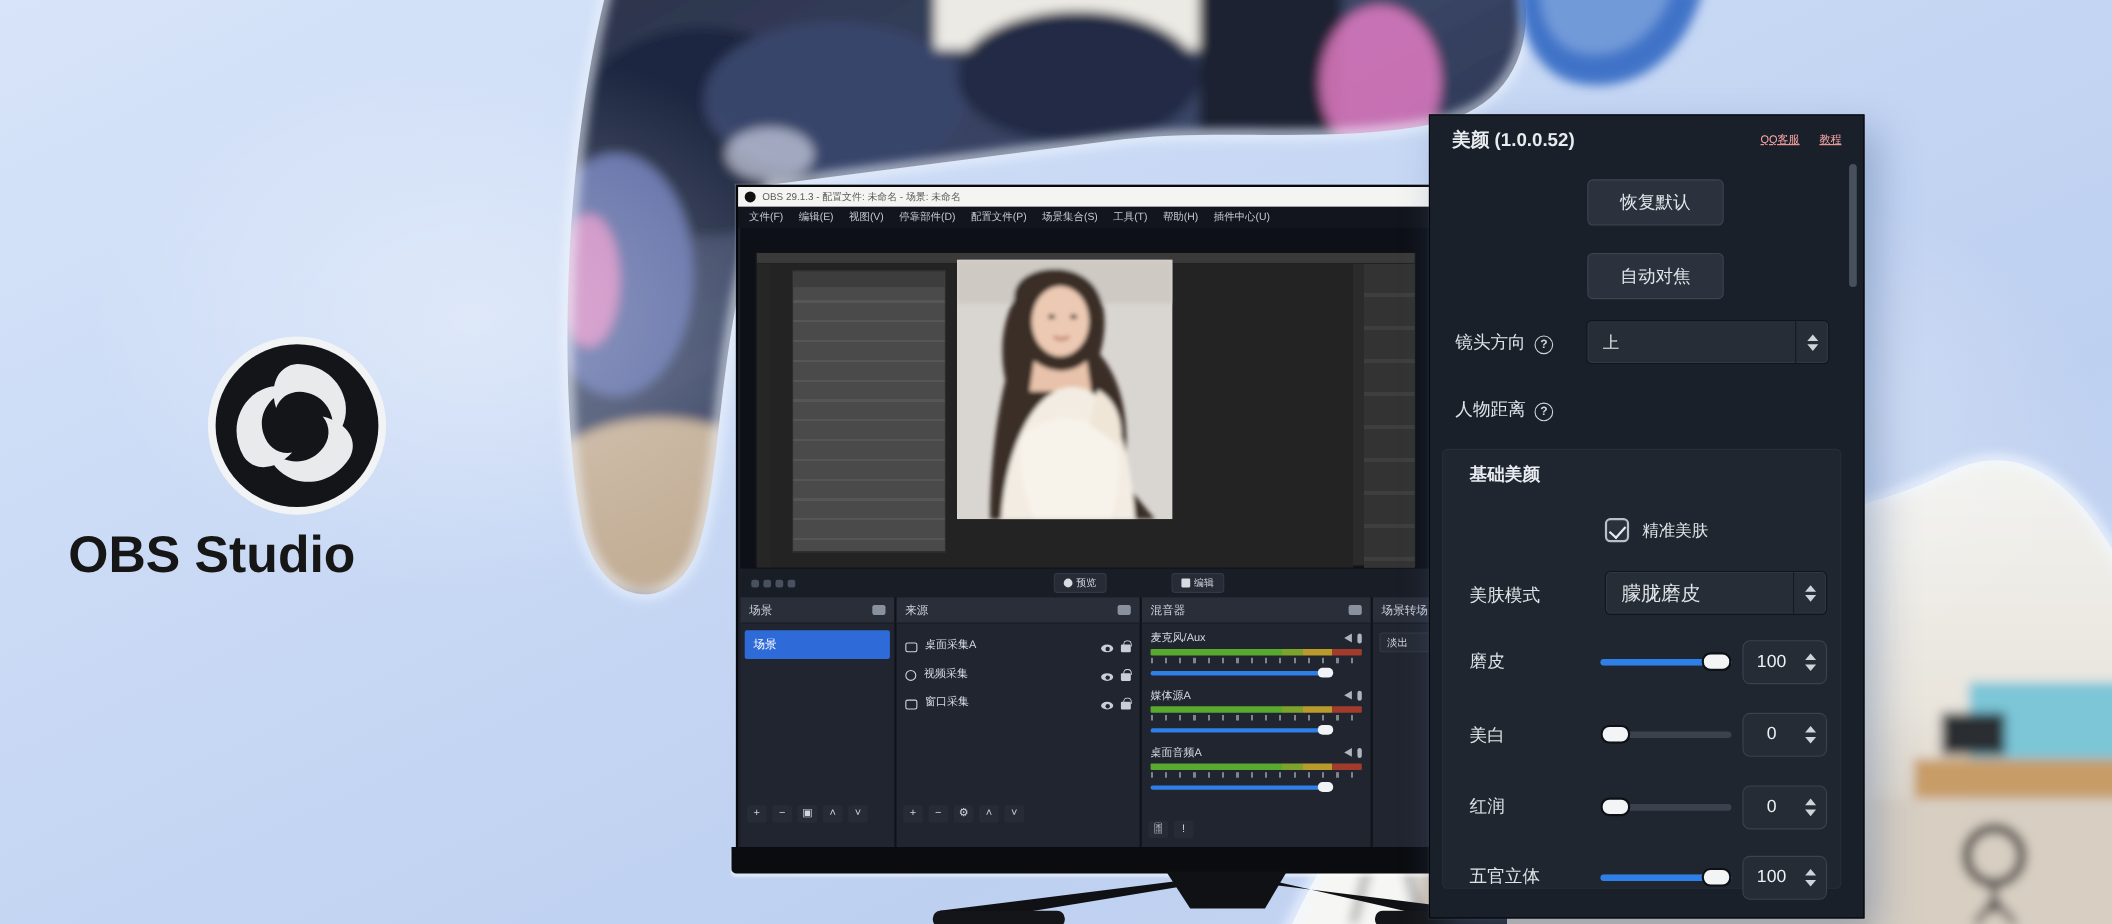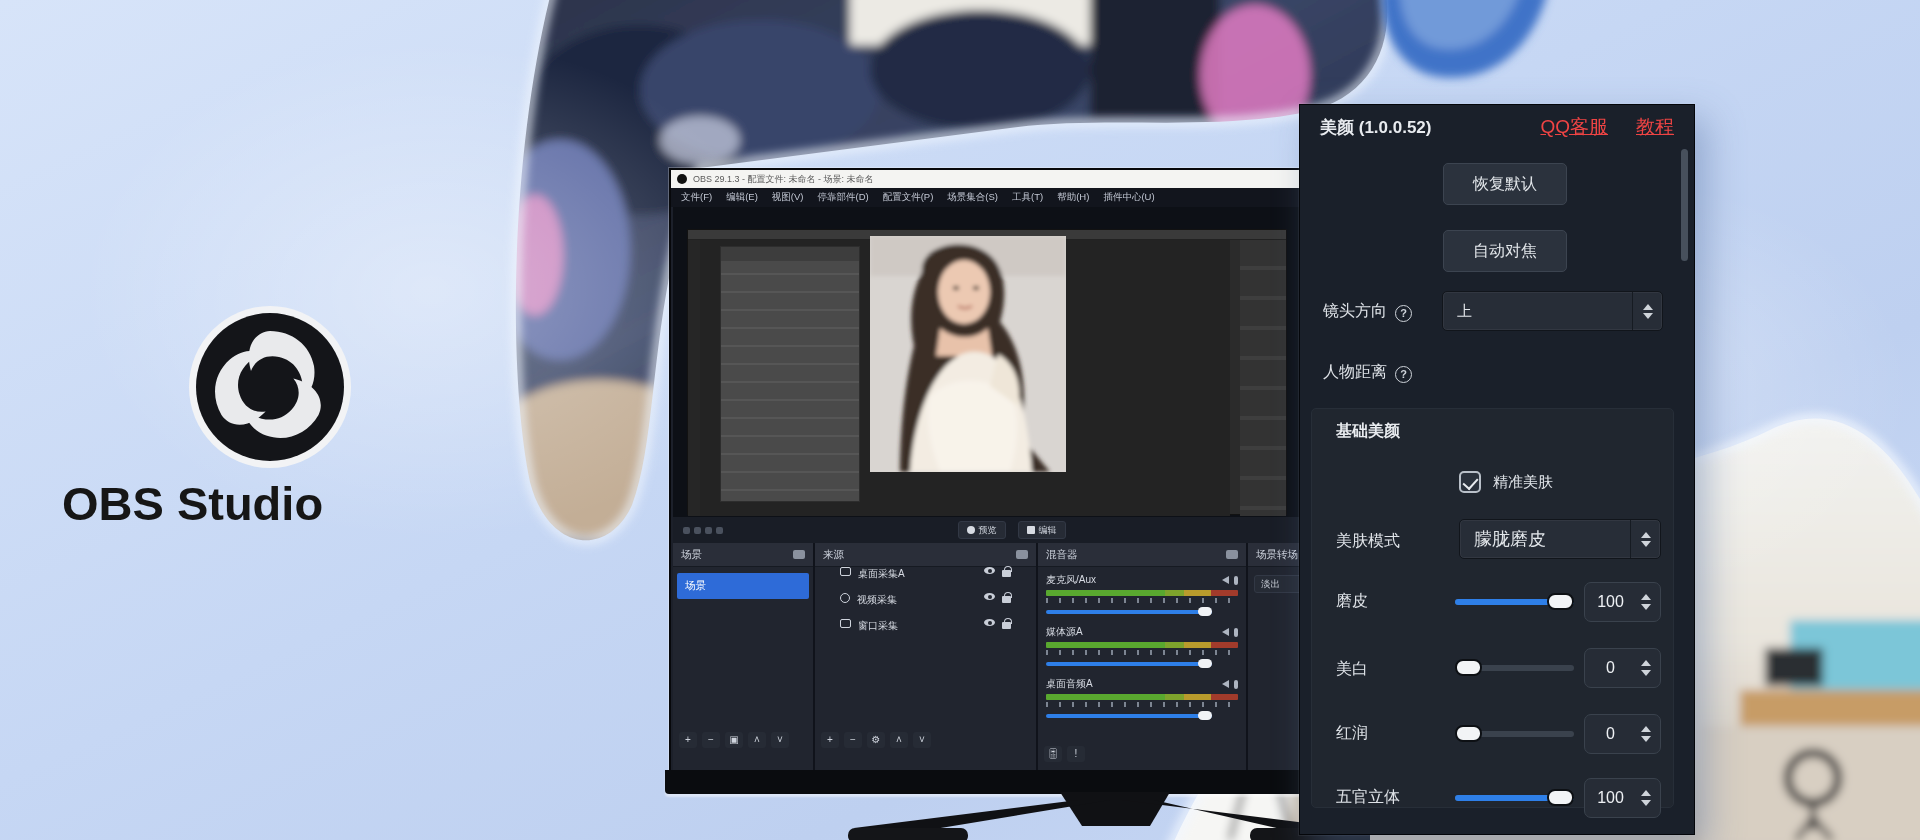--- a/index.html
+++ b/index.html
@@ -36,37 +36,37 @@
   #ps-right{position:absolute;right:0;top:10px;width:46px;height:276px;background:#333;
             background-image:repeating-linear-gradient(180deg,#333 0 26px,#3e3e3e 26px 30px);}
   #portrait{position:absolute;left:182px;top:6px;width:196px;height:236px;}
   
   #obs-strip{position:absolute;left:2px;top:347px;width:627px;height:26px;background:#191d26;
              display:flex;align-items:center;}
   .strip-dots{display:flex;gap:4px;margin-left:10px;}
   .strip-dots i{width:7px;height:7px;border-radius:2px;background:#4a515e;display:block;}
   .strip-center{display:flex;gap:12px;margin:0 auto;}
   .strip-btn{height:18px;background:#262b35;border:1px solid #323845;border-radius:3px;
-             display:flex;align-items:center;gap:4px;padding:0 8px;color:#cfd4dd;font-size:9px;}
+             display:flex;align-items:center;gap:4px;padding:0 8px;color:#cfd4dd;font-size:9px;margin-left:47px;}
   .strip-ico{width:8px;height:8px;border-radius:50%;background:#d7dbe2;}
   .strip-ico.sq{border-radius:1px;}
   
   #obs-docks{position:absolute;left:2px;top:373px;width:627px;height:227px;background:#10131b;
              display:flex;gap:2px;}
   .dock{background:#21252f;position:relative;overflow:hidden;flex:0 0 auto;height:100%;}
   .dock-head{height:24px;background:#2a2e39;border-bottom:1px solid #161a22;display:flex;
              align-items:center;justify-content:space-between;padding:0 8px;}
   .dock-title{font-size:10.5px;color:#ccd1db;}
   .dock-gear{width:12px;height:9px;border-radius:2px;background:#8a919e;}
   .dock-tools{position:absolute;left:6px;bottom:22px;display:flex;gap:5px;}
   .tool-btn{width:18px;height:16px;background:#262b35;border-radius:3px;color:#cfd4dd;
             font-size:10px;line-height:15px;text-align:center;}
   .scene-row{margin:6px 4px 0 4px;height:26px;background:#2e6bd8;border-radius:2px;
              display:flex;align-items:center;padding:0 8px;color:#fff;font-size:10.5px;}
-  .src-row{display:flex;align-items:flex-start;height:26px;padding:0 25px;gap:7px;}
+  .src-row{display:flex;align-items:flex-end;height:26px;padding:0 8px;gap:7px;}
   .src-name{font-size:10px;color:#d6dae2;flex:1 1 auto;white-space:nowrap;overflow:hidden;}
   .src-ico{width:11px;height:9px;border:1.5px solid #cfd4dd;border-radius:2px;flex:0 0 auto;}
   .src-ico.cam{border-radius:50%;width:10px;height:10px;}
   .eye{width:11px;height:7px;border-radius:50%;background:#c9ced8;position:relative;flex:0 0 auto;}
   .eye::after{content:"";position:absolute;left:3.5px;top:1.5px;width:4px;height:4px;border-radius:50%;background:#21252f;}
   .lock{width:9px;height:7px;background:#c9ced8;border-radius:1px;position:relative;margin-top:3px;flex:0 0 auto;}
   .lock::before{content:"";position:absolute;left:1.5px;top:-4px;width:6px;height:5px;
                 border:1.5px solid #c9ced8;border-bottom:none;border-radius:4px 4px 0 0;}
   .mix-ch{padding:6px 8px 0 8px;}
   .mix-name{font-size:10px;color:#d6dae2;margin-bottom:3px;display:flex;justify-content:space-between;align-items:center;}
@@ -84,23 +84,23 @@
   
   .trans-drop{margin:8px 6px 0 6px;height:18px;background:#262b35;border:1px solid #323845;
               border-radius:3px;color:#cfd4dd;font-size:9.5px;display:flex;align-items:center;padding:0 6px;}
   
   #bezel{position:absolute;left:665px;top:770px;width:641px;height:24px;background:#0a0c0f;
          border-radius:0 0 4px 4px;box-shadow:0 3px 2px rgba(255,255,255,.45);}
   
   #beauty{position:absolute;left:1299px;top:104px;width:396px;height:731px;background:#1a202a;
           border:1px solid #04060a;box-shadow:12px 14px 34px rgba(92,118,165,.45),0 0 0 1px rgba(255,255,255,.06);}
   #beauty-head{position:absolute;left:0;top:0;width:100%;height:44px;display:flex;
-               align-items:center;padding:0 20px;gap:28px;}
+               align-items:center;padding:0 20px;gap:18px;}
   #beauty-title{font-size:17px;font-weight:bold;color:#e8ebef;flex:1 1 auto;}
-  .blink{font-size:19px;color:#ef4444;text-decoration:underline;white-space:nowrap;}
+  .blink{font-size:10px;color:#fca5a5;text-decoration:underline;white-space:nowrap;}
   #beauty-scroll{position:absolute;right:6px;top:44px;width:7px;height:112px;border-radius:4px;background:#47505c;}
   .bbtn{position:absolute;left:143px;width:124px;height:42px;background:#2b323d;border:1px solid #3c4450;
         border-radius:5px;color:#e2e6ea;font-size:16px;display:flex;align-items:center;justify-content:center;}
   .brow-label{position:absolute;left:23px;font-size:16px;color:#dfe3e8;display:flex;align-items:flex-end;gap:8px;}
   .help{width:17px;height:17px;border:1.6px solid #cfd4da;border-radius:50%;color:#cfd4da;
         font-size:11px;line-height:15px;text-align:center;font-weight:bold;}
   .drop{position:absolute;background:#272d37;border:1px solid #11151b;border-radius:5px;
         box-shadow:inset 0 0 0 1px rgba(255,255,255,.05);display:flex;align-items:center;}
   .drop-val{flex:1 1 auto;padding-left:14px;font-size:15px;color:#e2e6ea;}
   .drop-chev{flex:0 0 30px;height:100%;border-left:1px solid #161b22;display:flex;flex-direction:column;

